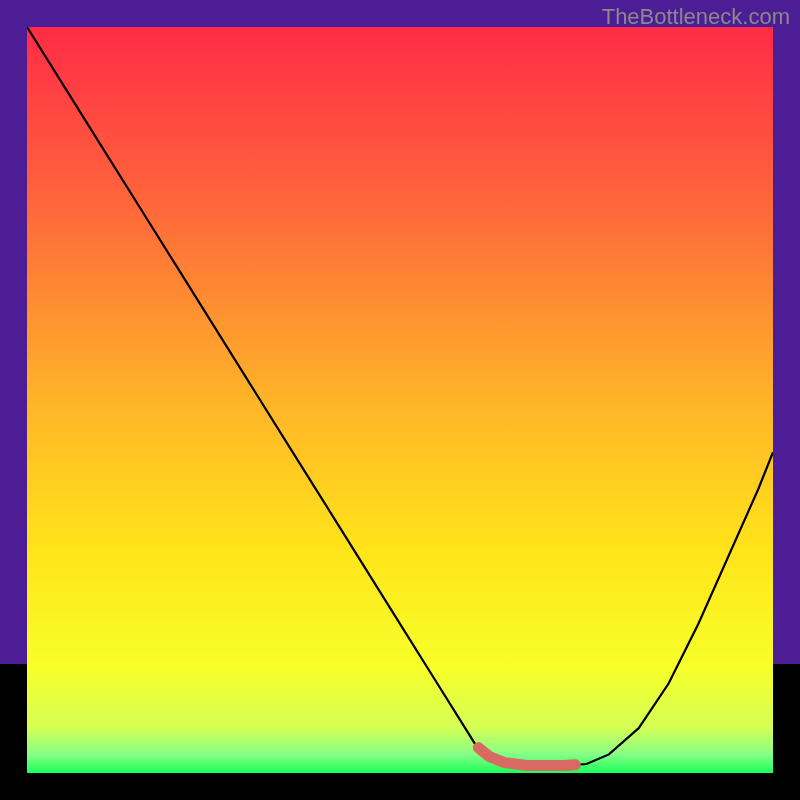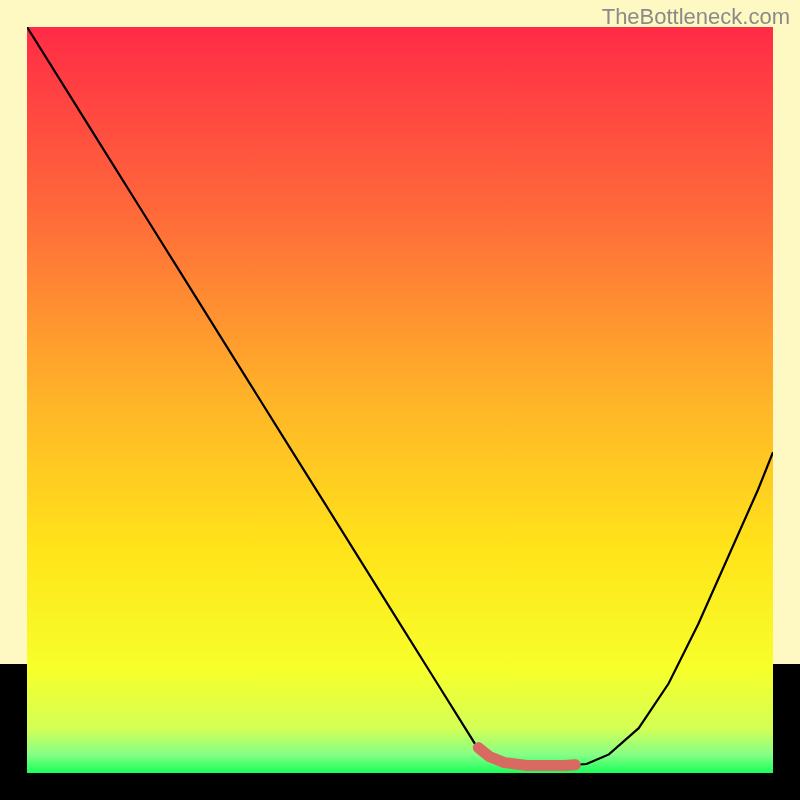--- a/index.html
+++ b/index.html
@@ -1,17 +1,17 @@
 <!DOCTYPE html>
 <html><head>
 <meta charset="utf-8">
 <style>
 * { margin: 0; padding: 0; box-sizing: border-box; }
 html, body { width: 800px; height: 800px; background: #000; overflow: hidden; }
-.container { position: relative; width: 800px; height: 664px; background: #fef9c3; }
+.container { position: relative; width: 800px; height: 664px; background: #4c1d95; }
 .attribution { position: absolute; top: 4px; right: 10px; font-family: Arial, sans-serif; font-size: 22px; color: #8a8a8a; font-weight: 500; }
 .plot-area { position: absolute; left: 27px; top: 27px; width: 746px; height: 746px; }
 svg { display: block; }
 </style>
 </head>
 <body>
 <div class="container">
 <div class="attribution">TheBottleneck.com</div>
 <div class="plot-area">
 <svg width="746" height="746" viewBox="0 0 746 746">

